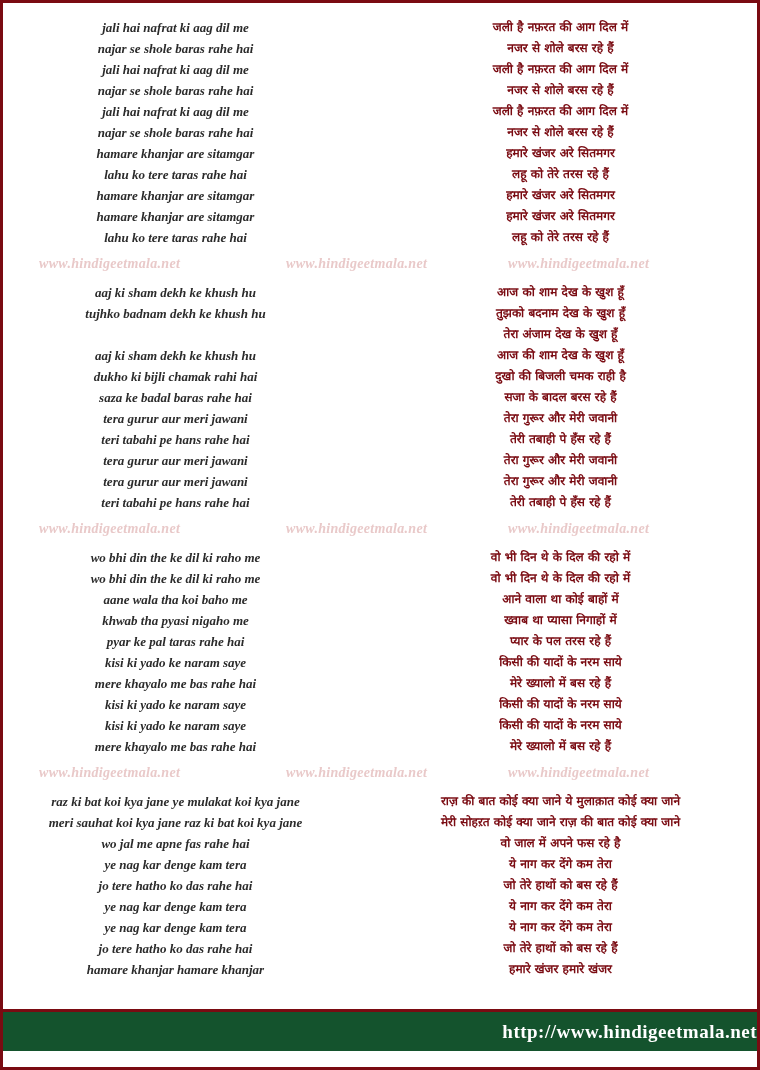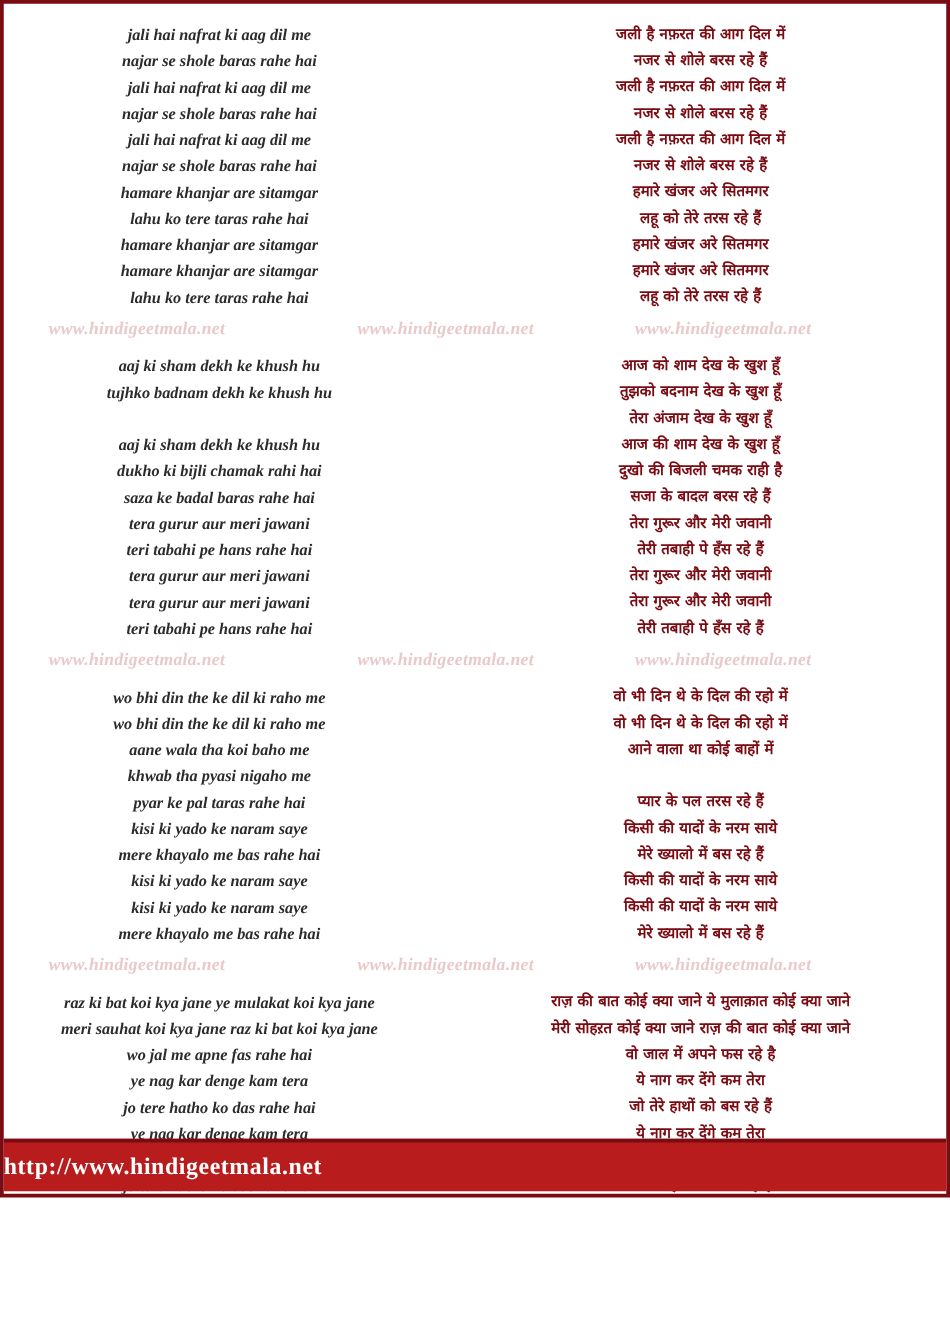--- a/index.html
+++ b/index.html
@@ -10,21 +10,21 @@
   body {
     width: 760px;
     height: 1070px;
     font-family: "Liberation Sans", sans-serif;
     position: relative;
     overflow: hidden;
   }
   .page {
     position: relative;
     width: 760px;
-    height: 958px;
+    height: 1070px;
     box-sizing: border-box;
     border: 3px solid #7a0b12;
     background: #ffffff;
     overflow: hidden;
   }
   .lyrics-area {
     position: relative;
     padding: 14px 0 0 0;
     height: 1006px;
     box-sizing: border-box;
@@ -78,26 +78,26 @@
     letter-spacing: 0.3px;
     white-space: nowrap;
   }
   .wm1 { left: 36px; }
   .wm2 { left: 283px; }
   .wm3 { left: 505px; }
   .footer {
     position: absolute;
     left: 0;
     right: 0;
-    bottom: 2px;
+    bottom: 16px;
     height: 42px;
-    background: #b91c1c;
+    background: #14532d;
     display: flex;
     align-items: center;
-    justify-content: flex-start;
+    justify-content: flex-end;
     border-top: 3px solid #7a0b12;
     box-sizing: border-box;
   }
   .footer-url {
     color: #ffffff;
     font-family: "Liberation Serif", serif;
     font-weight: bold;
     font-size: 19px;
     letter-spacing: 0.5px;
     text-decoration: none;
@@ -223,20 +223,21 @@
       <div class="line">
         <span class="roman">wo bhi din the ke dil ki raho me</span>
         <span class="deva">वो भी दिन थे के दिल की रहो में</span>
       </div>
       <div class="line">
         <span class="roman">aane wala tha koi baho me</span>
         <span class="deva">आने वाला था कोई बाहों में</span>
       </div>
       <div class="line">
         <span class="roman">khwab tha pyasi nigaho me</span>
+        <span class="deva">ख्वाब था प्यासा निगाहों में</span>
       </div>
       <div class="line">
         <span class="roman">pyar ke pal taras rahe hai</span>
         <span class="deva">प्यार के पल तरस रहे हैं</span>
       </div>
       <div class="line">
         <span class="roman">kisi ki yado ke naram saye</span>
         <span class="deva">किसी की यादों के नरम साये</span>
       </div>
       <div class="line">

